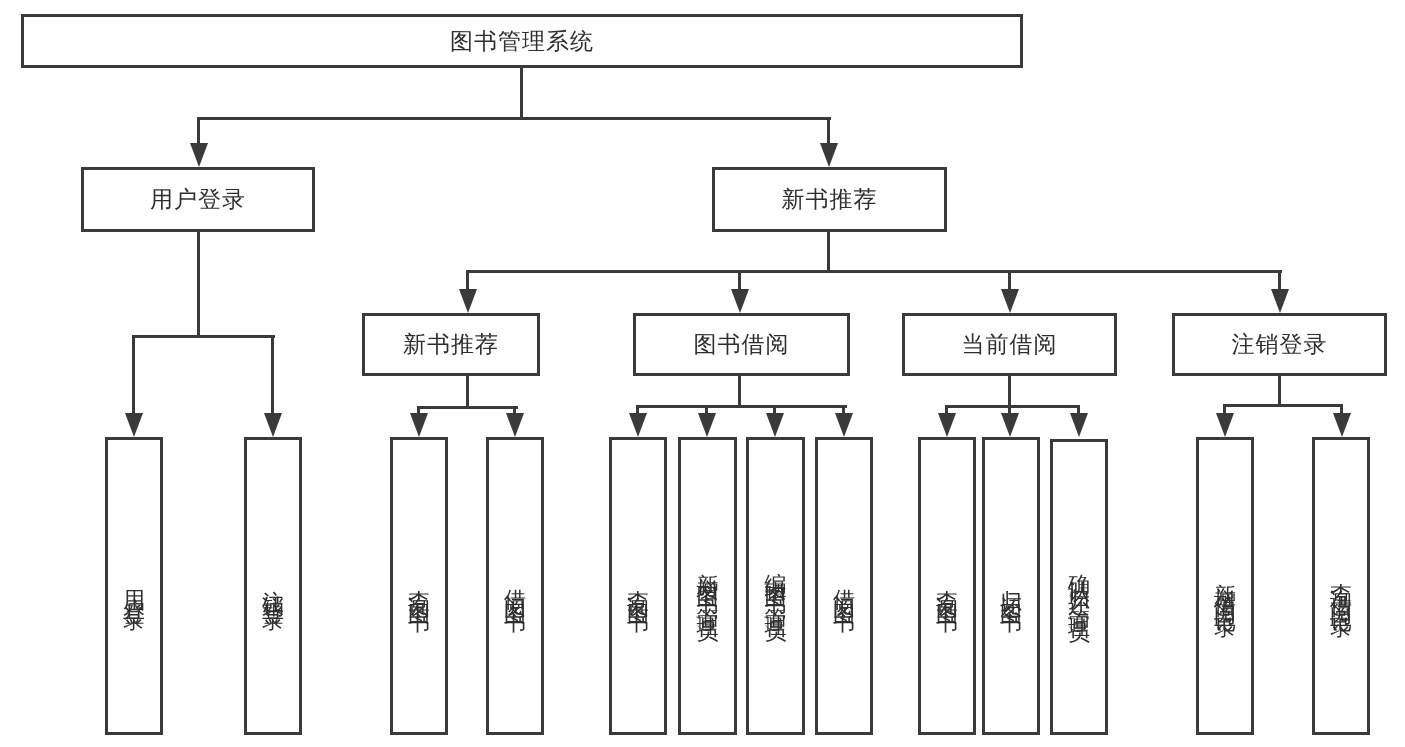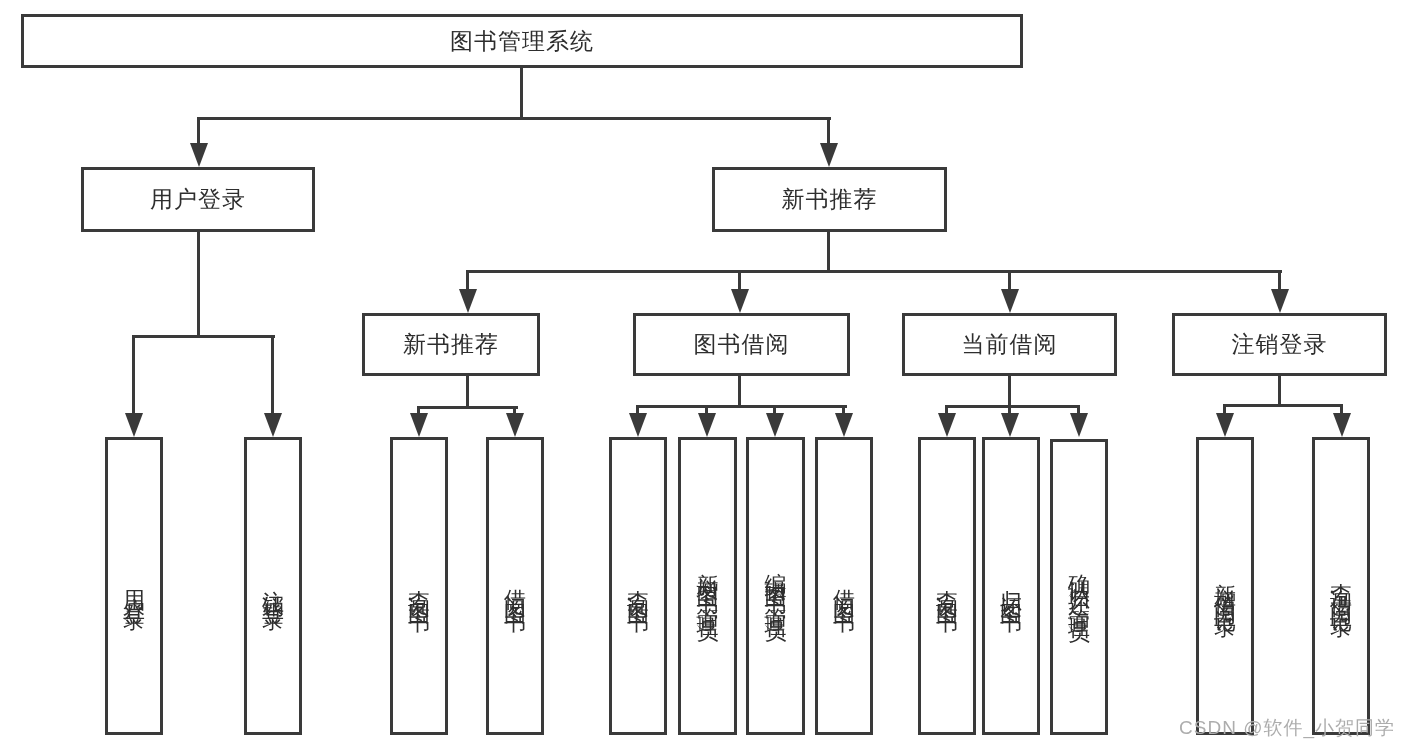--- a/index.html
+++ b/index.html
@@ -153,15 +153,14 @@
     <span>确认归还（管理员）</span>
   </div>
 
   <div class="box v" style="left:1196px;top:437px;width:58px;height:298px">
     <span>新增借阅记录</span>
   </div>
   <div class="box v" style="left:1312px;top:437px;width:58px;height:298px">
     <span>查询借阅记录</span>
   </div>
 
-  <div class="watermark">CSDN @软件_小贺同学</div>
 
 </div>
 
 </body></html>

